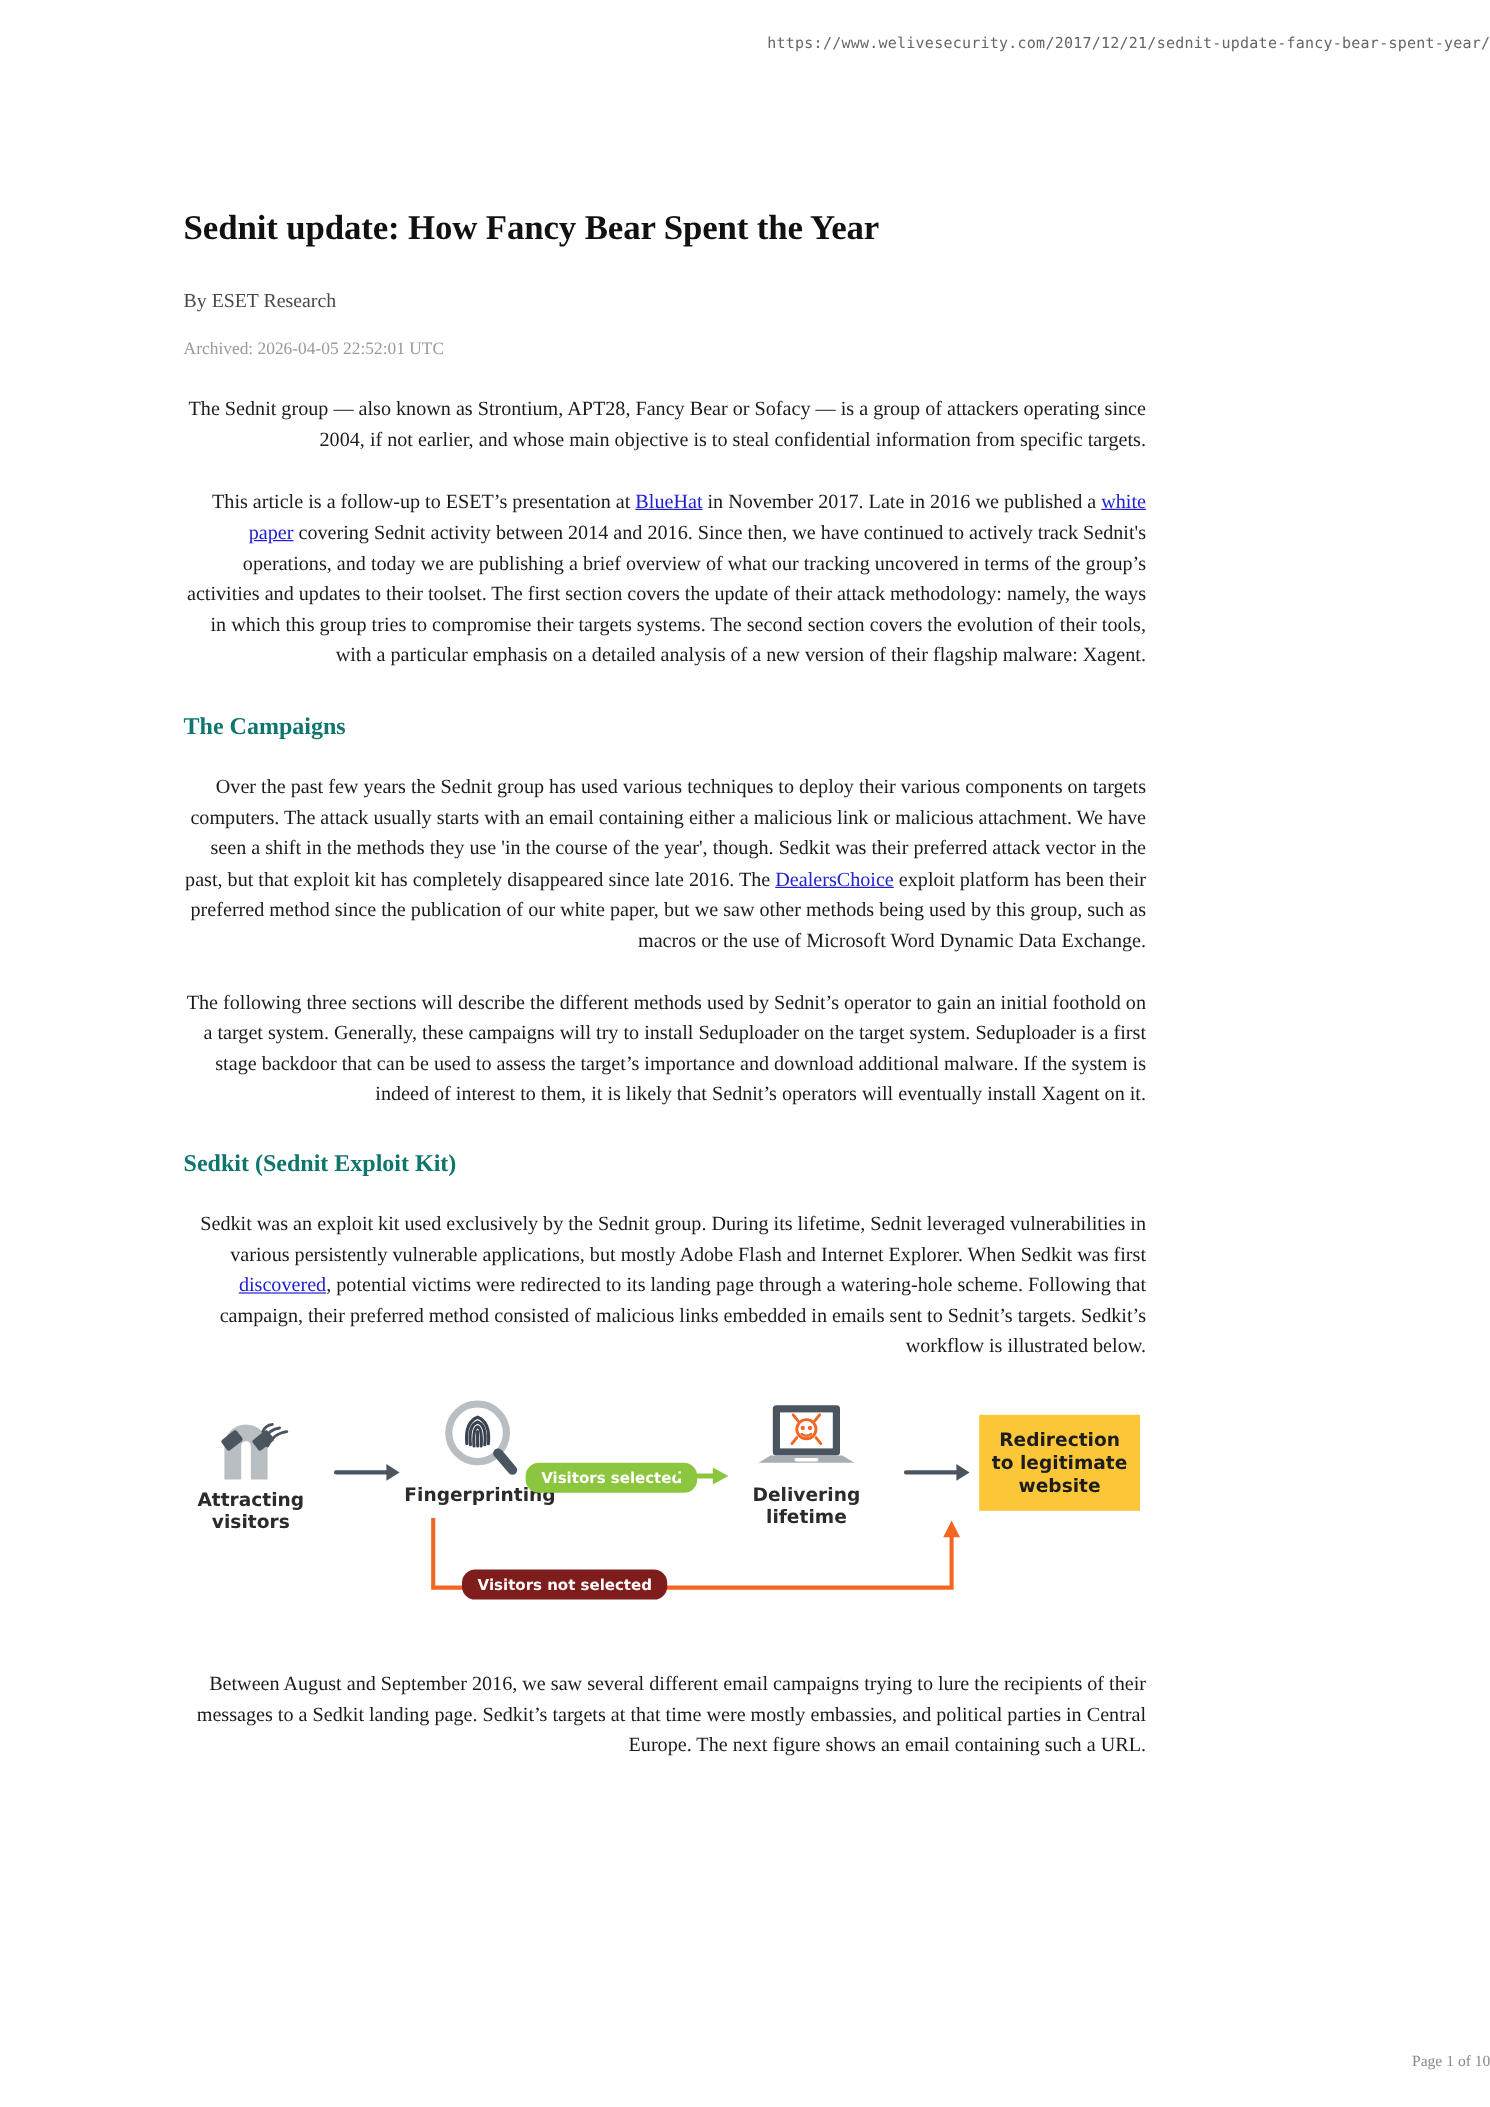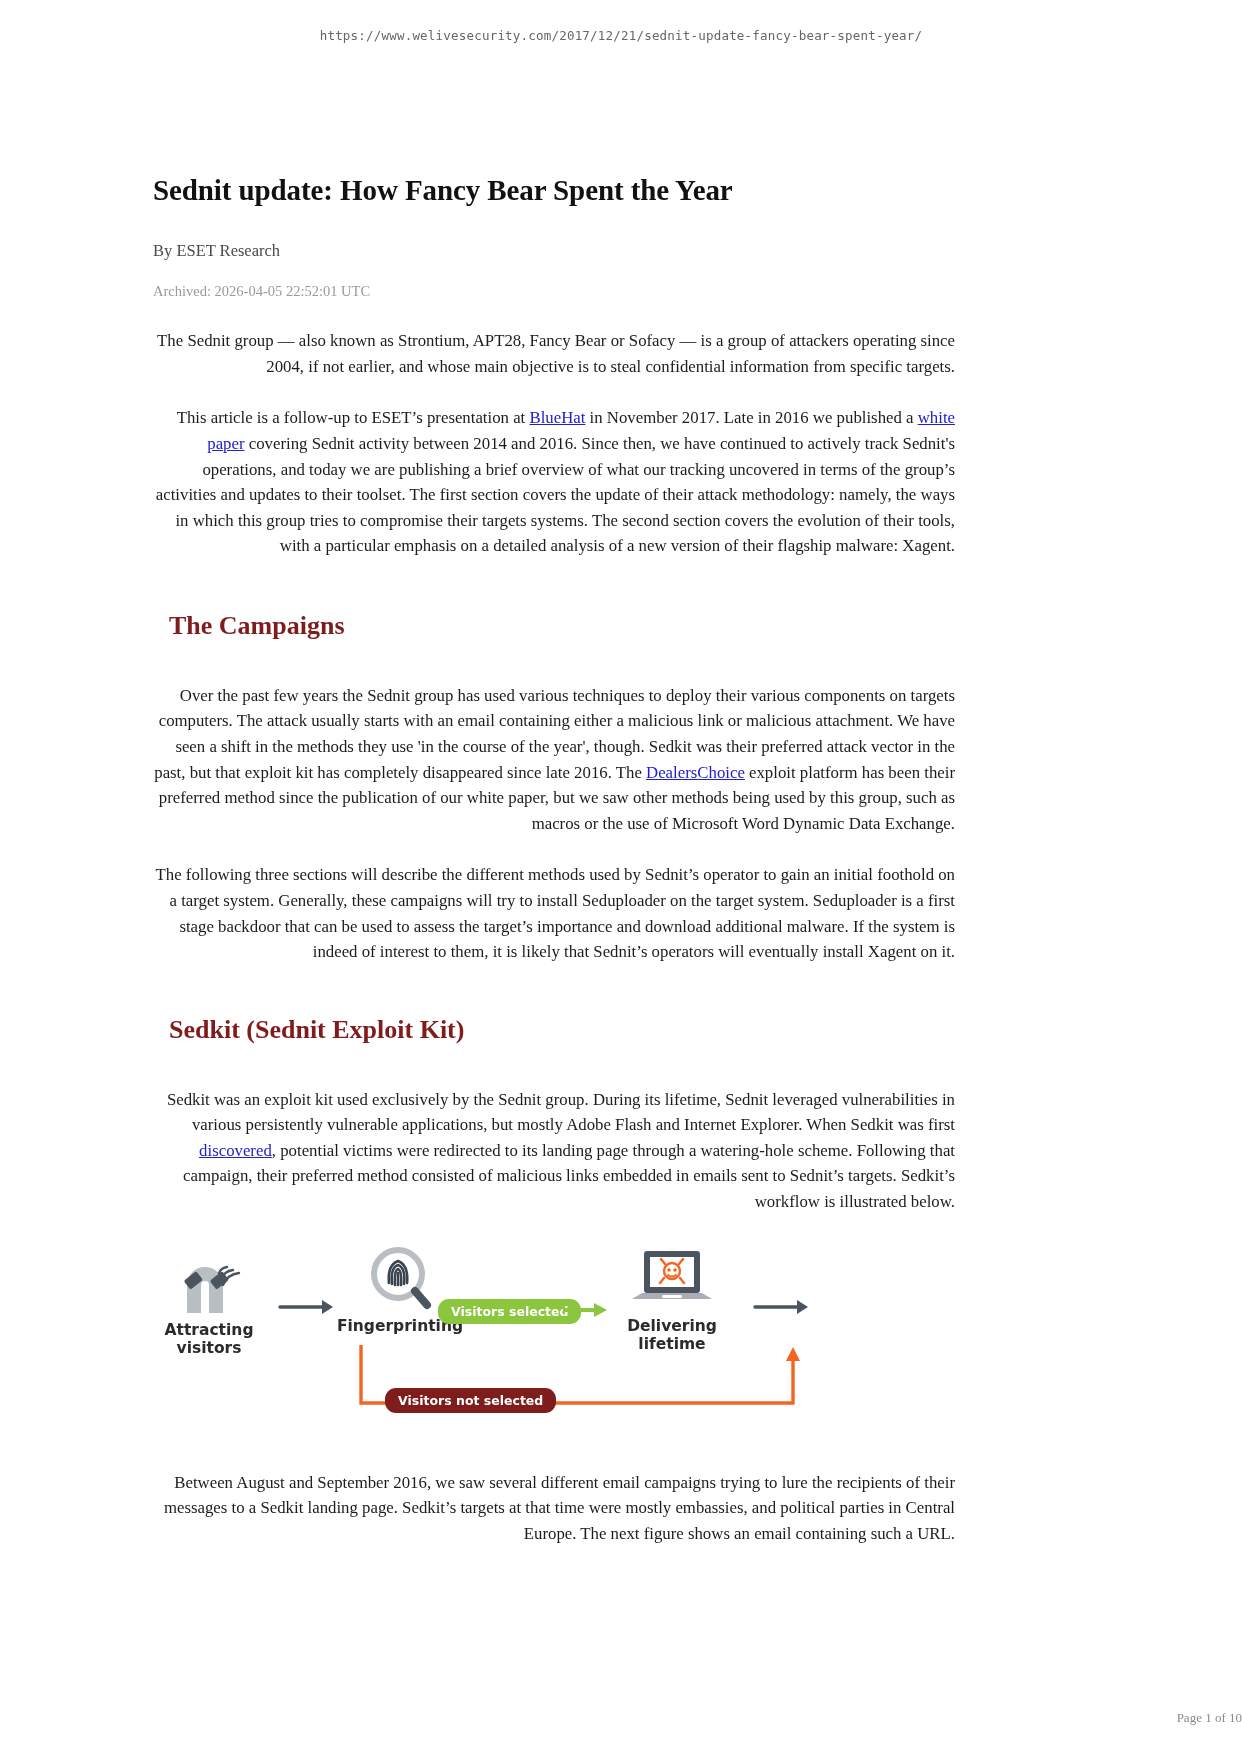--- a/index.html
+++ b/index.html
@@ -20,21 +20,21 @@
     overflow: hidden;
     box-sizing: border-box;
   }
 
   
   .archive-url {
     position: absolute;
     top: 28px;
     left: 0;
     width: 100%;
-    text-align: center;
+    text-align: right;
     font-family: "DejaVu Sans Mono", monospace;
     font-size: 12.5px;
     letter-spacing: 0.2px;
     color: #666666;
   }
 
   
   .content {
     position: absolute;
     left: 153px;
@@ -67,24 +67,24 @@
   p.para {
     font-size: 16.8px;
     line-height: 25.6px;
     color: #1c1c1c;
     margin: 0;
     text-align: right;
   }
   .para-spacer { height: 26px; }
 
   h2.section {
-    font-size: 26px;
-    font-weight: bold;
-    color: #7f1d1d;
-    margin: 16px;
+    font-size: 20px;
+    font-weight: bold;
+    color: #0f766e;
+    margin: 0;
     line-height: 1.3;
   }
 
   a.link {
     color: #2020d0;
     text-decoration: underline;
   }
 
   
   .figure {
@@ -269,20 +269,25 @@
         <div class="node-label" style="margin-top:0">lifetime</div>
       </div>
 
       <div class="arrow-gray" style="left:600px; top:48px;">
         <svg width="58" height="20" viewBox="0 0 58 20" aria-hidden="true">
           <line x1="2" y1="10" x2="44" y2="10" stroke="#4a5560" stroke-width="3.4" stroke-linecap="round"></line>
           <path d="M44 3 L55 10 L44 17 Z" fill="#4a5560"></path>
         </svg>
       </div>
 
+      <div class="yellow-box" style="left:663px; top:10px; width:134px; height:80px;">
+        <div>Redirection</div>
+        <div>to legitimate</div>
+        <div>website</div>
+      </div>
 
       <svg style="position:absolute; left:196px; top:96px;" width="620" height="78" viewBox="0 0 620 78" aria-hidden="true">
         <path d="M12 0 L12 58 L444 58 L444 14" stroke="#f26522" stroke-width="3.4" fill="none"></path>
         <path d="M437 16 L444 2 L451 16 Z" fill="#f26522"></path>
       </svg>
       <div class="pill pill-orange" style="left:232px; top:139px;">Visitors not selected</div>
 
     </div>
 
     <div style="height:46px"></div>

